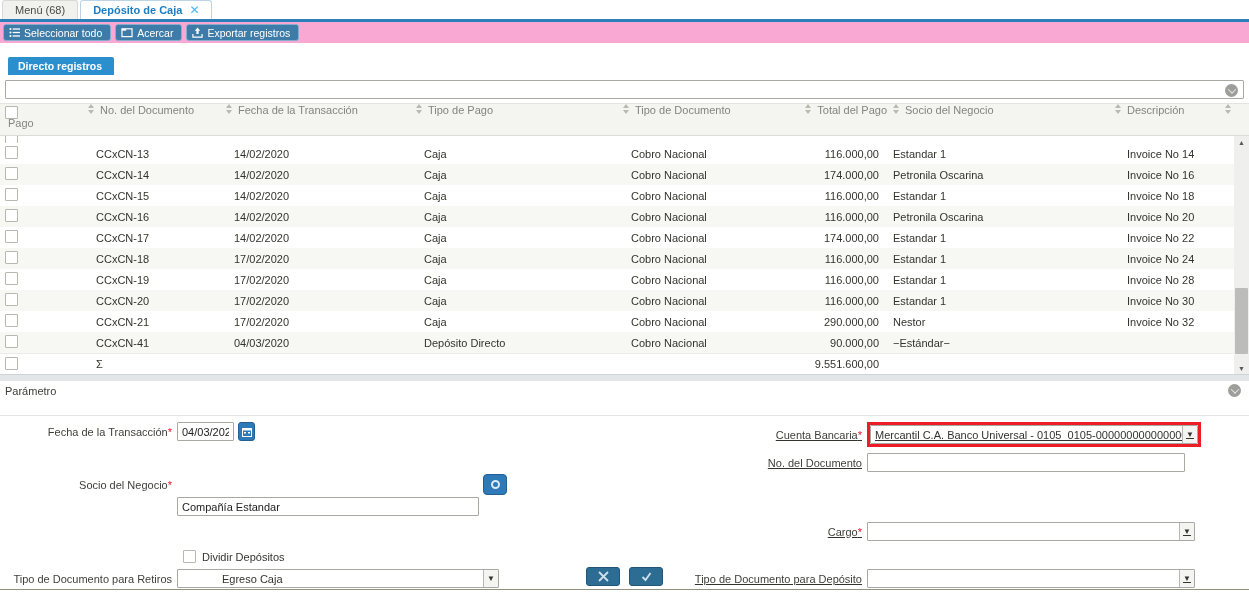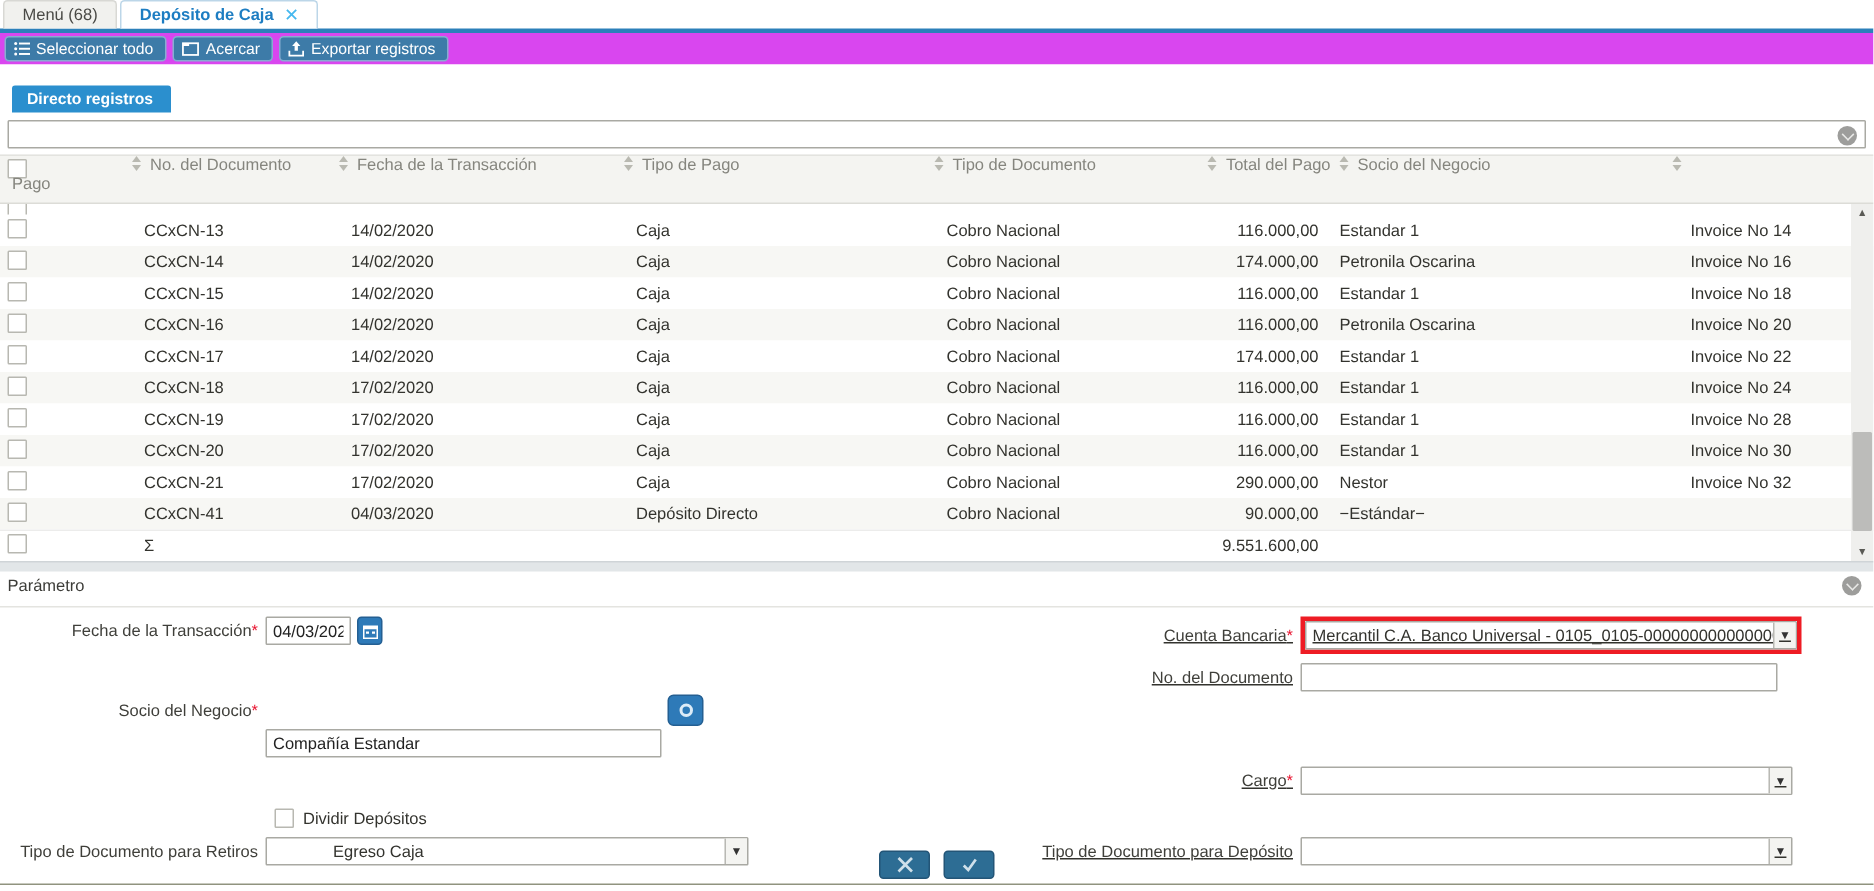--- a/index.html
+++ b/index.html
@@ -9,21 +9,21 @@
   
   .tabbar { height:19px; display:flex; align-items:flex-end; background:#fff; padding-left:2px; }
   .tab { height:19px; display:flex; align-items:center; padding:0 12px; margin-right:2px;
          border:1px solid #d8d8d4; border-bottom:none; border-radius:3px 3px 0 0; cursor:default; }
   .tab.inactive { background:#f1f1ee; color:#4a4a46; }
   .tab.active { background:#fff; color:#1d7dc2; font-weight:bold; border-color:#bcd6e8; }
   .tab-close { color:#45b8ef; font-weight:bold; margin-left:7px; font-size:12px; line-height:1; }
   .tabstrip { height:3px; background:#2c80ba; }
 
   
-  .toolbar { height:21px; background:#d946ef; display:flex; align-items:center; padding-left:3px; gap:4px; }
+  .toolbar { height:21px; background:#f9a8d4; display:flex; align-items:center; padding-left:3px; gap:4px; }
   .tbtn { height:17px; display:flex; align-items:center; gap:4px; padding:0 8px 0 5px;
           background:#3d7ba8; border:1px solid #86add0; border-radius:3px; color:#fff; font-size:10.5px; }
   .tbtn svg { display:block; }
 
   
   .gapwhite { height:14px; background:#fff; }
   .searchtab { display:inline-block; margin-left:8px; background:#2b8fce; color:#fff;
                padding:3px 12px 3px 10px; font-size:10.5px; font-weight:bold; border-radius:2px 2px 0 0; }
   .searchwrap { margin:5px 5px 0 5px; position:relative; }
   .searchbar { height:22px; background:#ddedf7; border:1px solid #aed3e9; border-radius:3px; }
@@ -60,33 +60,33 @@
   .sumrow { border-top:1px solid #ececeb; }
   
   .vscroll { position:absolute; top:0; right:0; width:15px; height:100%; background:#efefed; }
   .vscroll .arr { position:absolute; left:0; width:100%; height:12px; display:flex; align-items:center; justify-content:center;
                   color:#5a5a55; font-size:7px; }
   .vscroll .arr.down { bottom:0; }
   .vthumb { position:absolute; left:1px; width:13px; background:#bcbcba; border-radius:1px; }
   .hscroll { height:7px; background:#e2e6e8; border-top:1px solid #cfd4d7; }
 
   
-  .param-head { position:relative; padding:4px 5px 7px 5px; border-bottom:1px solid #e4e4e0; color:#3c3c38; }
+  .param-head { position:relative; padding:4px 5px 18px 5px; border-bottom:1px solid #e4e4e0; color:#3c3c38; }
   .param-head .circle-btn { right:8px; top:3px; }
   .prow { display:flex; margin-top:6px; align-items:flex-start; }
   .pleft { width:620px; display:flex; align-items:center; }
   .pright { display:flex; align-items:center;text-decoration:underline; }
   .plabel { width:172px; text-align:right; color:#3f3f3a; }
   .plabel-r { width:242px; text-align:right; color:#3f3f3a; }
   .req { color:#e8112d; }
   .pfield { margin-left:5px; display:flex; align-items:center; }
   input[type=text] { height:19px; border:1px solid #a9a9a3; background:#fff; font:inherit;
                      padding:0 4px; color:#222; border-radius:1px; }
   .in-date { width:57px; }
-  .in-socio { width:264px;margin-top:44px; }
+  .in-socio { width:302px;margin-top:44px; }
   .in-nodoc { width:318px; }
   .combo { height:19px; border:1px solid #a9a9a3; background:#fff; display:flex; align-items:center; border-radius:1px; }
   .combo .ctext { flex:1; padding:0 4px; white-space:nowrap; overflow:hidden; }
   .combo .carrow { width:15px; align-self:stretch; border-left:1px solid #b9b9b4; background:#f4f4f1;
                    display:flex; align-items:center; justify-content:center; font-size:8px; color:#333; }
   .w-combo { width:328px; } .w-combo-l { width:322px;padding-left:40px; }
   .redbox { border:3px solid #ee1c24; padding:0; }
   .sqbtn { width:17px; height:19px; margin-left:4px; background:#2e7ab8; border:1px solid #245f92;
            border-radius:3px; display:flex; align-items:center; justify-content:center; }
   .bigbtn { width:24px; height:21px; margin-left:4px; background:#2e7ab8; border:1px solid #245f92;
@@ -198,20 +198,27 @@
         </span>
       <span>Total del Pago</span>
     </div>
     <div class="cell c6">
       <span class="sort">
           <i class="up"></i>
           <i class="dn"></i>
         </span>
       <span>Socio del Negocio</span>
     </div>
+    <div class="cell c7">
+      <span class="sort">
+          <i class="up"></i>
+          <i class="dn"></i>
+        </span>
+      <span>Descripción</span>
+    </div>
     <div class="cell c8">
       <span class="sort" style="margin-right:0">
           <i class="up"></i>
           <i class="dn"></i>
         </span>
     </div>
   </div>
 
   <div class="gbody">
     <div class="sliver">

